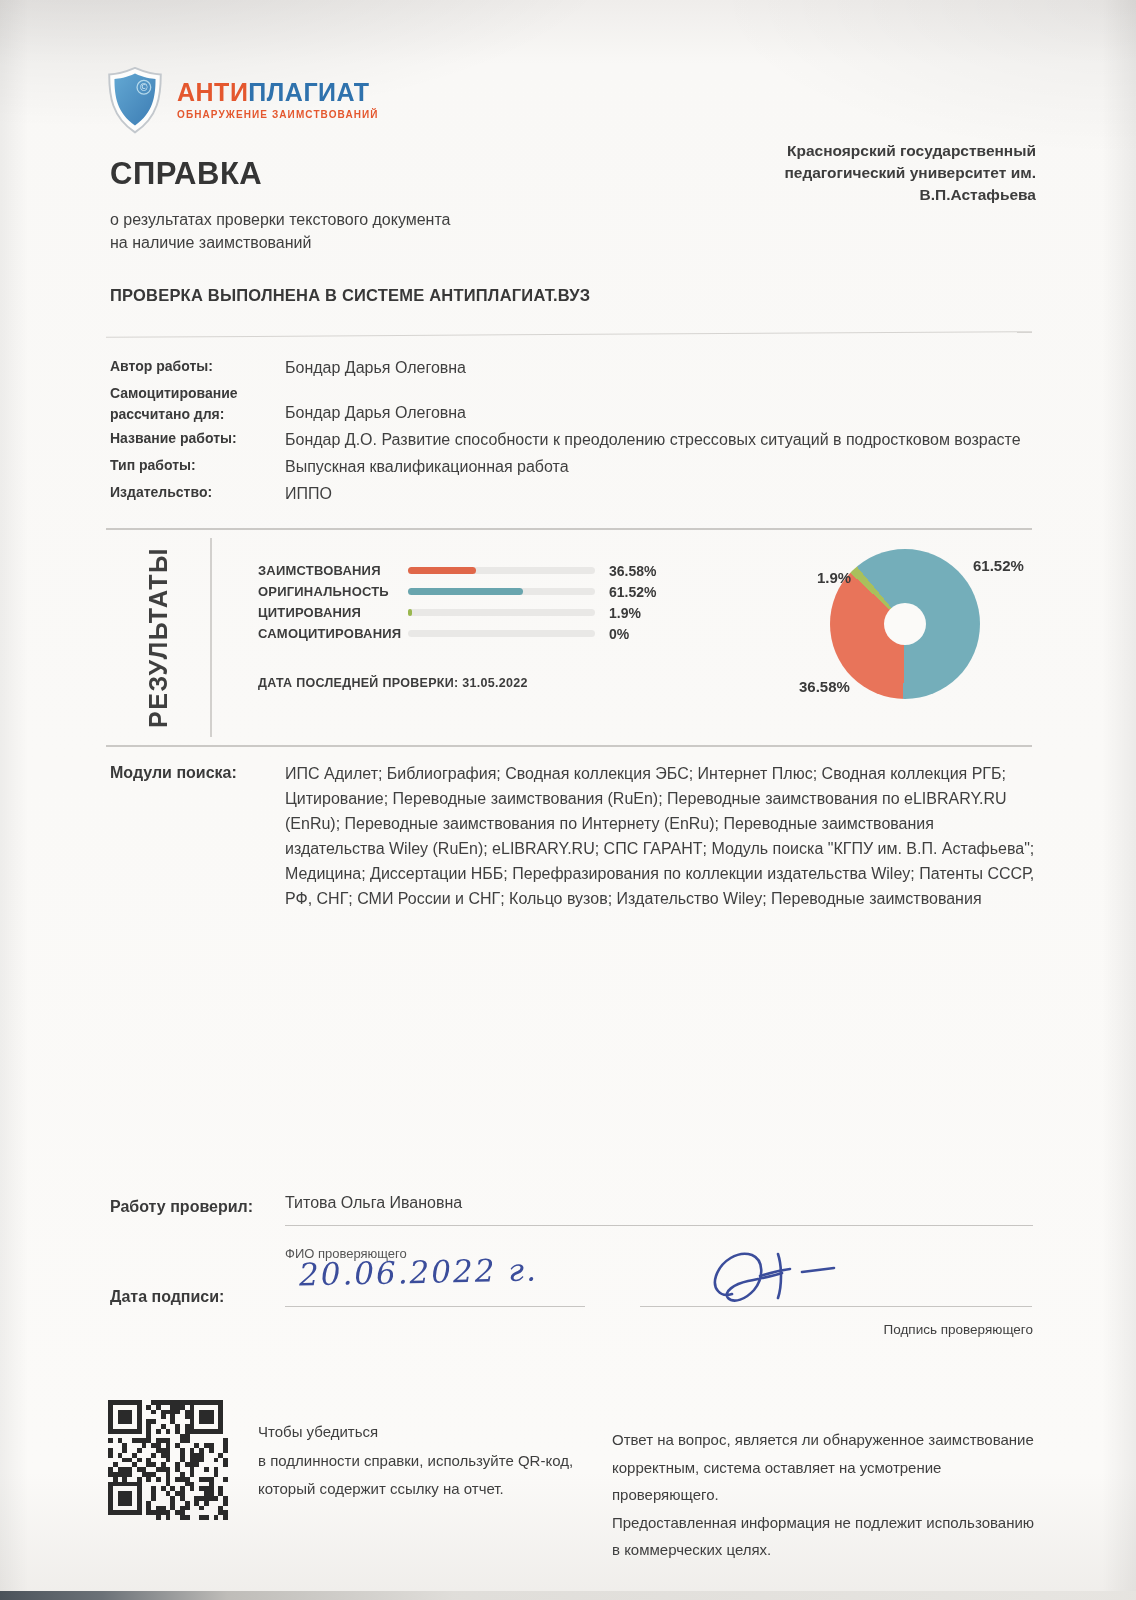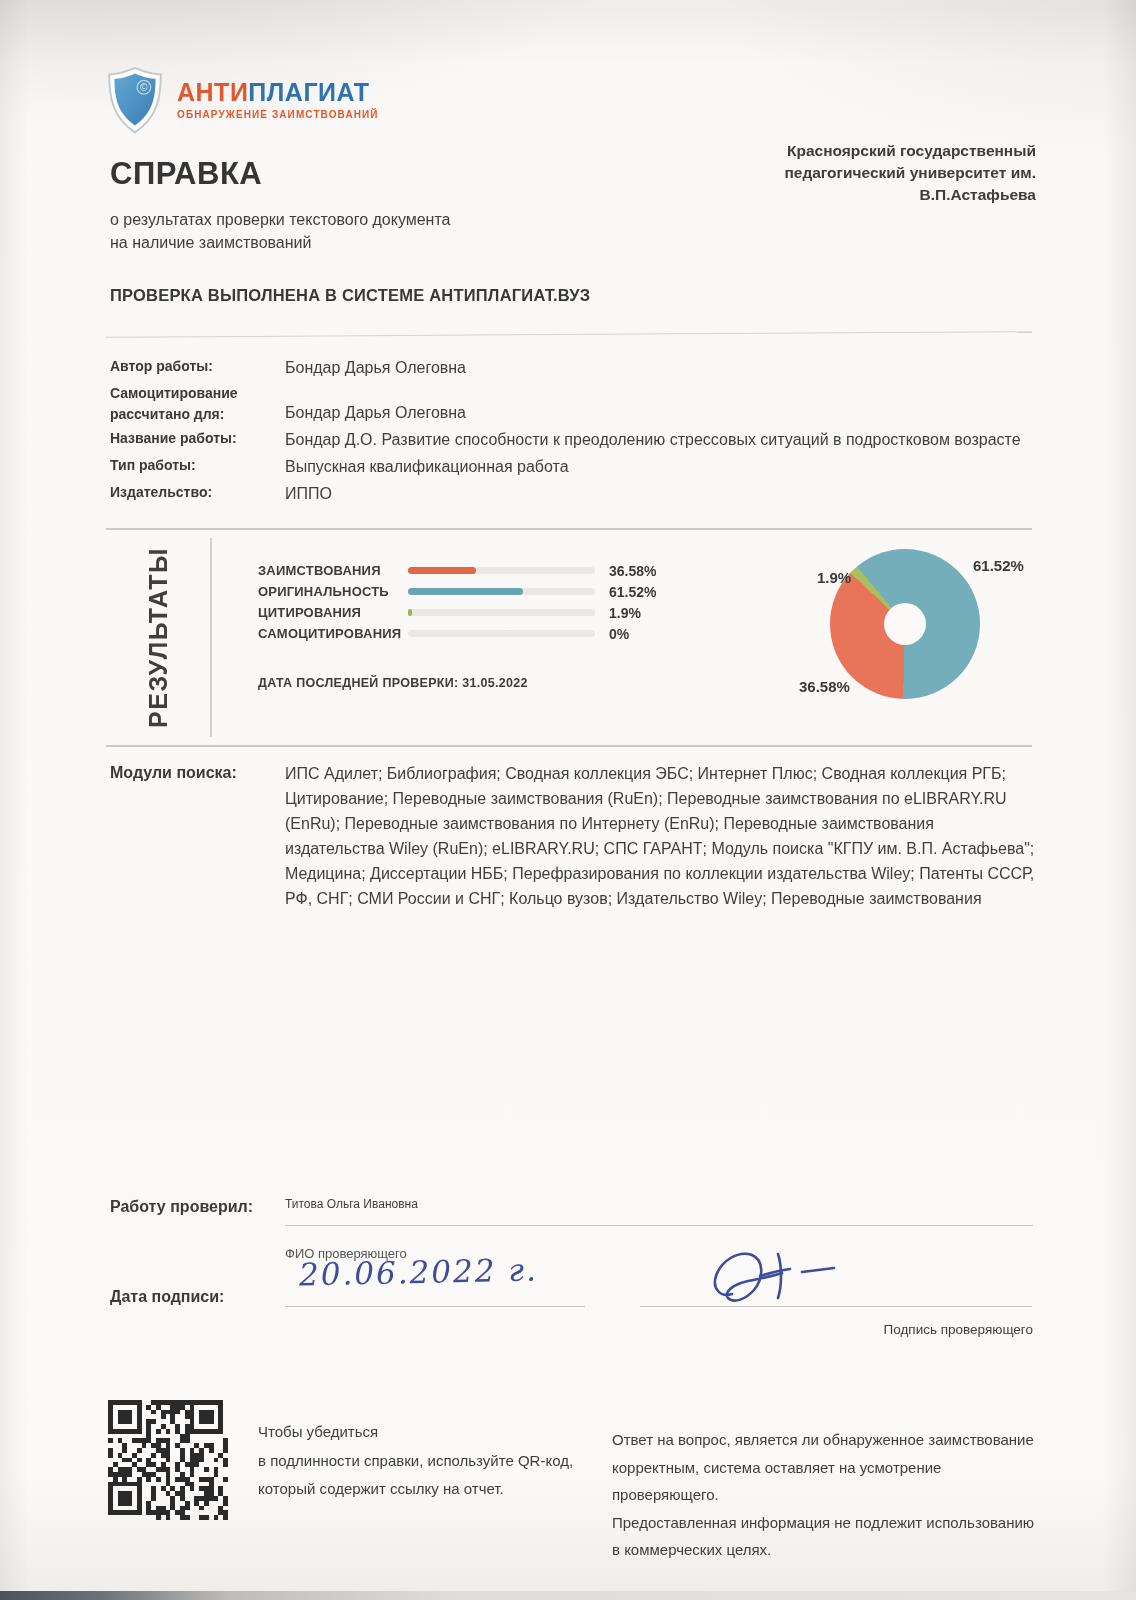--- a/index.html
+++ b/index.html
@@ -68,21 +68,21 @@
   .pl-teal  { left:178px; top:15px; }
   .pl-orange{ left:4px;  top:136px; }
 
   
   .modules-label { position:absolute; left:110px; top:764px; font-size:16px; font-weight:700; color:#3a3a3a; }
   .modules-text  { position:absolute; left:285px; top:762px; width:750px; font-size:16px; line-height:1.56; color:#3f3f3f; }
 
   
   .checked-by-label { position:absolute; left:110px; top:1198px; font-size:16px; font-weight:700; color:#3a3a3a; }
   .checked-by-line  { position:absolute; left:285px; top:1194px; width:748px; height:32px; border-bottom:1.5px solid #c7c5c2; }
-  .checked-by-name  { font-size:12px; color:#3f3f3f; }
+  .checked-by-name  { font-size:16px; color:#3f3f3f; }
   .name-caption { position:absolute; left:285px; top:1246px; font-size:13px; color:#555; }
   .date-label { position:absolute; left:110px; top:1288px; font-size:16px; font-weight:700; color:#3a3a3a; }
   .date-line { position:absolute; left:285px; top:1258px; width:300px; height:49px; border-bottom:1.5px solid #c7c5c2; }
   .date-hand { position:absolute; left:14px; top:-4px; font-family:"DejaVu Serif",serif; font-style:italic;
     font-size:31px; letter-spacing:2px; color:#3b4d9b; transform:rotate(-1.2deg); white-space:nowrap; }
   .sign-line { position:absolute; left:640px; top:1258px; width:392px; height:49px; border-bottom:1.5px solid #c7c5c2; }
   .signature-svg { position:absolute; left:690px; top:1236px; width:210px; height:80px; }
   .sign-caption { position:absolute; right:103px; top:1322px; font-size:13.5px; color:#3f3f3f; }
 
   

